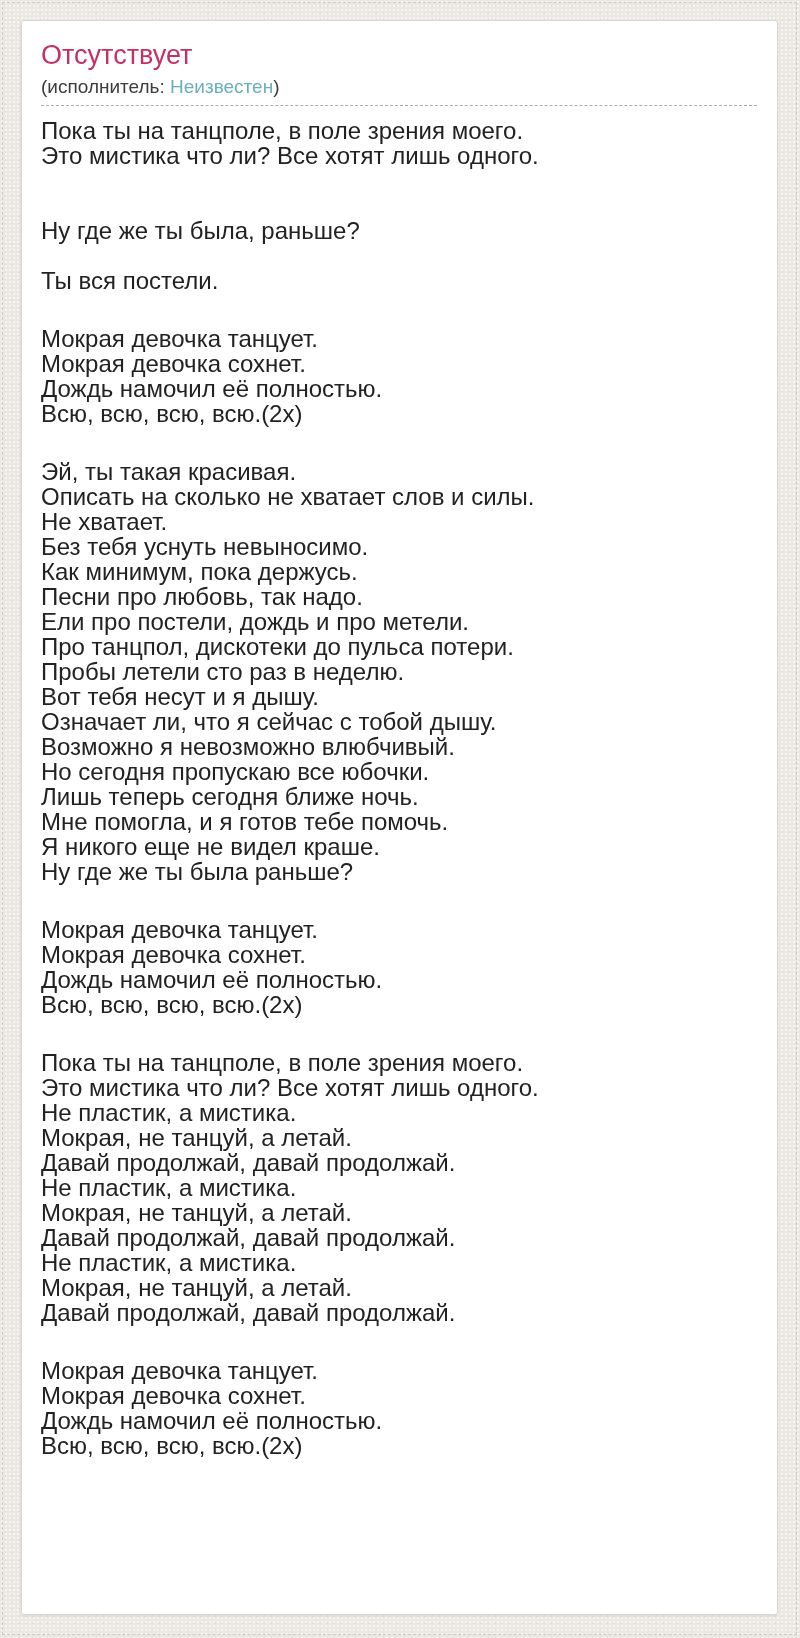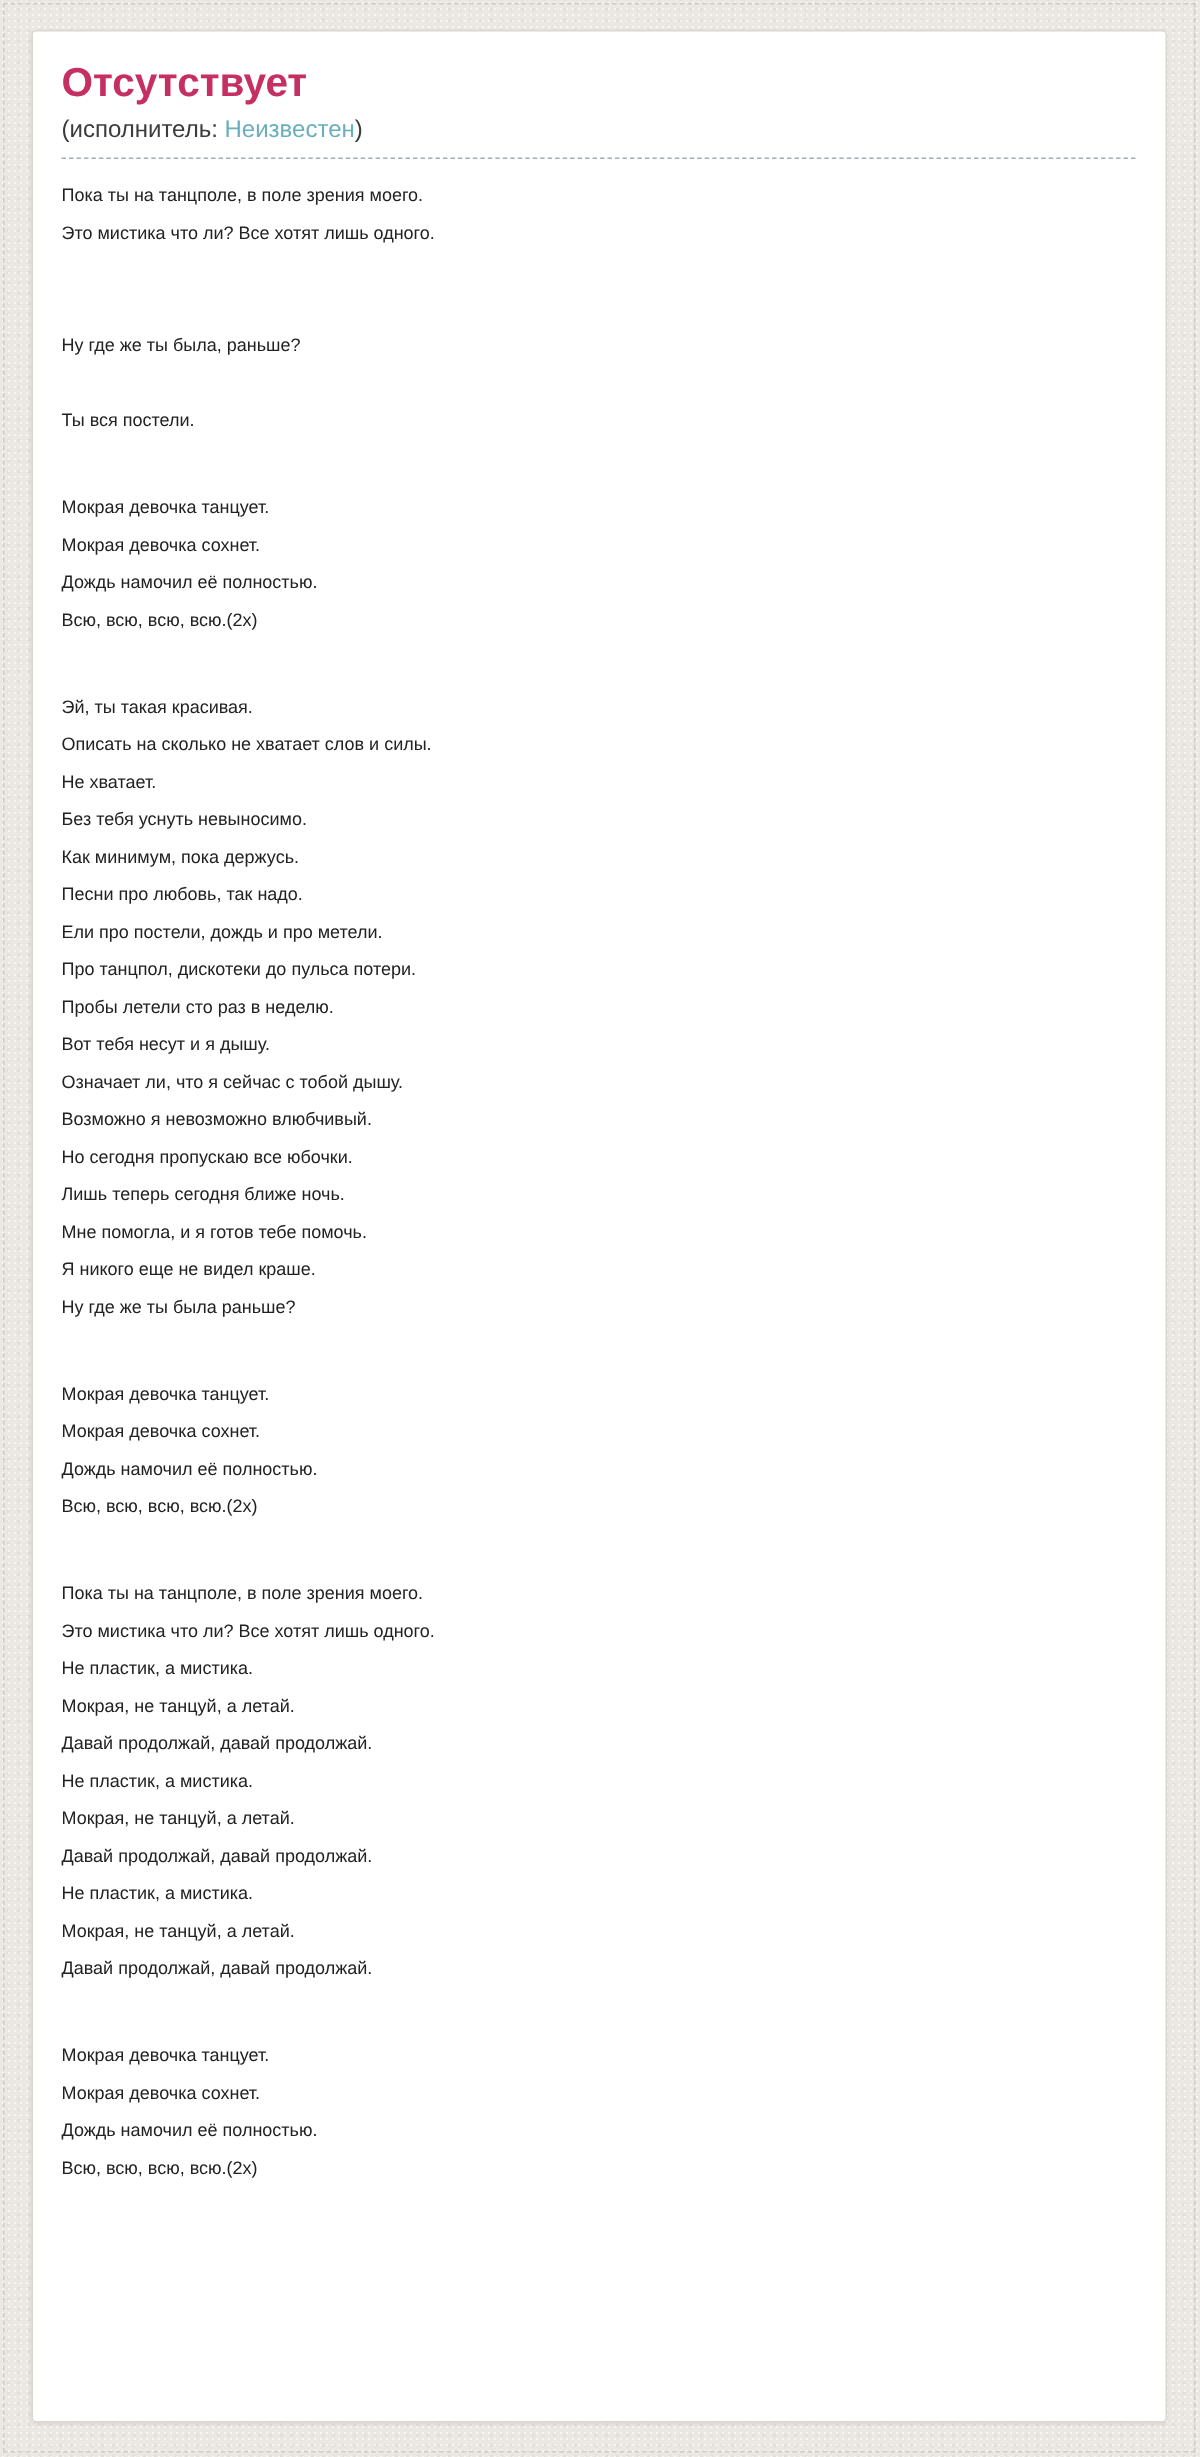--- a/index.html
+++ b/index.html
@@ -40,41 +40,41 @@
     background: var(--card-bg);
     border: 1px solid var(--card-border);
     border-radius: 3px;
     box-shadow: 0 1px 3px rgba(0,0,0,0.07);
     padding: 19px 20px 36px 19px;
   }
   h1.song-title {
     margin: 0 0 4px 0;
     font-size: 27px;
     line-height: 31px;
-    font-weight: 700;
+    font-weight: 400;
     color: var(--title-color);
   }
   .artist-line {
-    font-size: 16px;
+    font-size: 19px;
     line-height: 23px;
     color: var(--artist-text);
   }
   .artist-line a.artist-link {
     color: var(--artist-link);
     text-decoration: none;
     cursor: pointer;
   }
   .dashed-sep {
     margin-top: 7px;
     border-bottom: 1px dashed var(--sep-color);
     height: 0;
   }
   .lyrics {
     margin-top: 12px;
-    font-size: 12px;
+    font-size: 24px;
     line-height: 25px;
     color: var(--lyrics-color);
   }
   .lyrics p.stanza { margin: 0 0 33px 0; }
   .lyrics p.stanza:last-child { margin-bottom: 0; }
 </style>
 </head>
 <body>
 
 <div class="page-stitch"></div>

